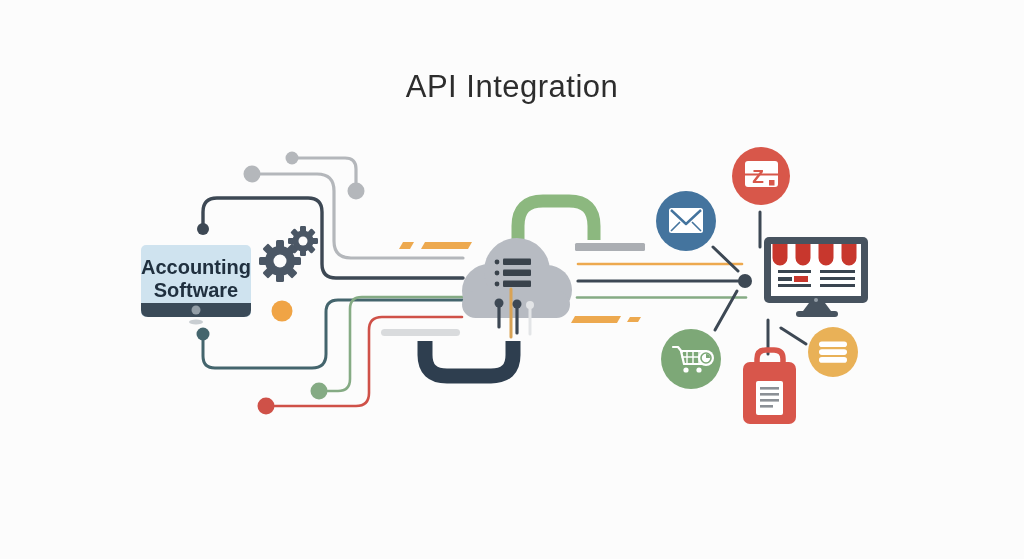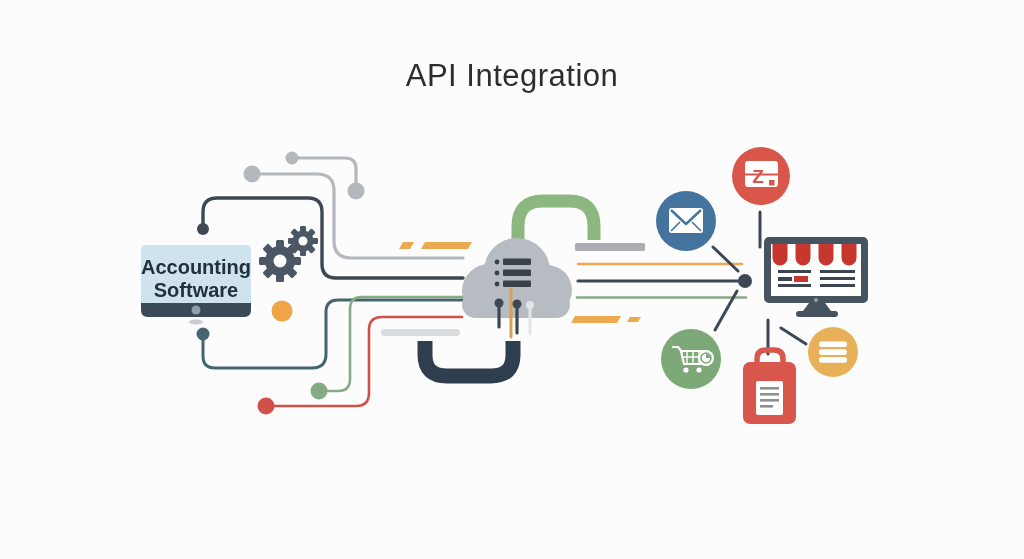--- a/index.html
+++ b/index.html
@@ -4,21 +4,21 @@
 <style>
   html,body{margin:0;padding:0;}
   body{
     width:1024px;height:559px;overflow:hidden;
     background:var(--p-bg,#fcfcfc);
     font-family:"Liberation Sans", sans-serif;
     position:relative;
   }
   .canvas{position:absolute;inset:0;}
   .title{
-    position:absolute;top:58px;left:0;right:0;margin:0;
+    position:absolute;top:58px;left:0;right:0;margin:11px;
     text-align:center;
     font-size:31px;font-weight:500;letter-spacing:.5px;
     color:var(--p-ink,#2d2d2d);
   }
   svg.diagram{position:absolute;top:0;left:0;}
   text.screen-label{
     font-family:"Liberation Sans", sans-serif;
     font-weight:bold;font-size:20px;
     fill:var(--p-screen_text,#20303f);
   }

